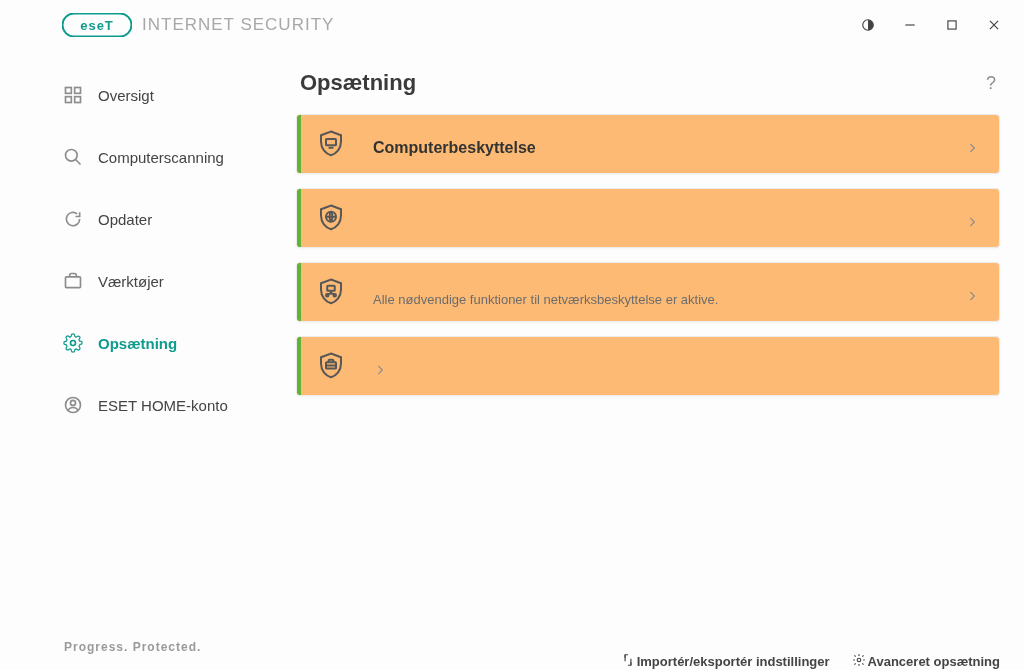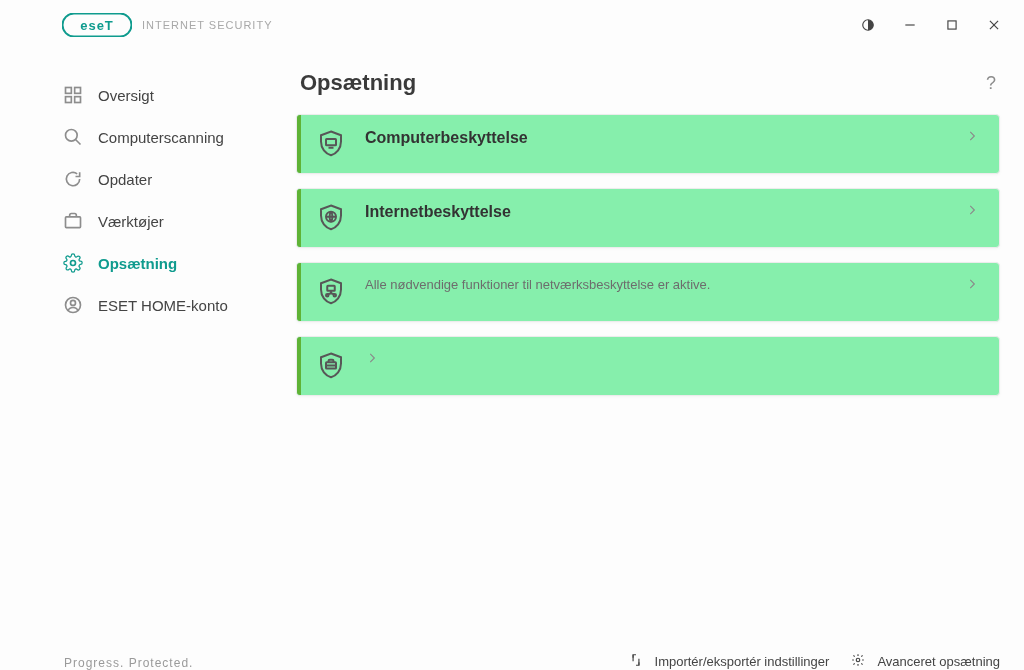--- a/index.html
+++ b/index.html
@@ -3,56 +3,56 @@
 <meta charset="utf-8">
 <style>
   * { box-sizing: border-box; margin: 0; padding: 0; }
   html, body { width: 1024px; height: 670px; font-family: "Segoe UI", Arial, sans-serif; background: #fdfdfd; color: #333; overflow: hidden; }
   .window { display: flex; flex-direction: column; width: 100%; height: 100%; padding-left: 40px; }
 
   
   .titlebar { display: flex; align-items: center; height: 50px; padding: 0 8px 0 22px; }
   .brand { display: flex; align-items: center; gap: 10px; }
   .brand-badge { display:inline-flex; align-items:center; }
-  .brand-text { font-size: 11px; letter-spacing: 1px; color: #a8a8a8; font-weight: 400; }
+  .brand-text { font-size: 17px; letter-spacing: 1px; color: #a8a8a8; font-weight: 400; }
   .winctrls { margin-left: auto; display: flex; align-items: center; gap: 22px; padding-right: 12px; }
   .winctrl { width: 20px; height: 20px; display:flex; align-items:center; justify-content:center; color:#444; cursor:pointer; }
   .winctrl svg { width: 14px; height: 14px; }
 
   
   .body { flex: 1; display: flex; min-height: 0; }
   .sidebar { width: 240px; padding: 24px 0 0 0; display:flex; flex-direction:column; }
-  .nav { display:flex; flex-direction:column; gap: 0; }
+  .nav { display:flex; flex-direction:column; gap: 20px; }
   .nav-item { display:flex; align-items:center; gap: 14px; padding: 10px 22px; font-size: 15px; color:#444; cursor:pointer; }
   .nav-item.active { color:#0f9b8e; font-weight:600; }
   .nav-item .micon { width: 22px; height:22px; display:flex; align-items:center; justify-content:center; color:#8d8d8d; }
   .nav-item.active .micon { color:#0f9b8e; }
   .nav-item .micon svg { width:20px; height:20px; }
 
   .main { flex:1; display:flex; flex-direction:column; padding: 14px 24px 0 16px; }
   .main-header { display:flex; align-items:center; justify-content:space-between; padding: 6px 4px 18px 4px; }
   .page-title { font-size: 22px; font-weight:600; color:#3a3a3a; }
   .help-icon { color:#8c8c8c; font-size:18px; cursor:pointer; }
 
   .cards { display:flex; flex-direction:column; gap:14px; }
-  .card { display:flex; align-items:flex-start; background:#86efac; border:1px solid #ececec; border-radius:4px; box-shadow: 0 1px 3px rgba(0,0,0,0.04); padding: 14px 20px 14px 0; cursor:pointer; position:relative; overflow:hidden; }
+  .card { display:flex; align-items:flex-end; background:#fdba74; border:1px solid #ececec; border-radius:4px; box-shadow: 0 1px 3px rgba(0,0,0,0.04); padding: 14px 20px 14px 0; cursor:pointer; position:relative; overflow:hidden;gap:8px; }
   .card::before { content:""; position:absolute; left:0; top:0; bottom:0; width:4px; background:#5fb336; }
   .card-iconwrap { width:68px; display:flex; align-items:center; justify-content:center; }
   .card-iconwrap svg { width:30px; height:30px; color:#575757; }
   .card-body { flex:1; }
   .card-title { font-size:16px; font-weight:600; color:#333; margin-bottom:2px; }
   .card-sub { font-size:13px; color:#6d6d6d; }
   .card-chevron { color:#8a8a8a; }
   .card-chevron svg { width:14px; height:14px; }
 
   
-  .footer { height:46px; border-top: none; display:flex; align-items:flex-end; padding: 0 24px; font-size:13px; color:#7a7a7a; }
+  .footer { height:46px; border-top: none; display:flex; align-items:center; padding: 0 24px; font-size:13px; color:#7a7a7a;font-weight:bold; }
   .tagline { letter-spacing:1px; font-size:12px; color:#9a9a9a; }
   .footer-actions { margin-left:auto; display:flex; align-items:center; gap:22px; }
-  .footer-action { display:flex; align-items:center; gap:12px; color:#444; cursor:pointer; font-size:13px;margin-top:28px; }
+  .footer-action { display:flex; align-items:center; gap:2px; color:#444; cursor:pointer; font-size:13px;margin-top:28px; }
   .footer-action svg { width:14px; height:14px; }
 </style>
 </head>
 <body>
 
 <div class="window">
 
   <div class="titlebar">
     <div class="brand">
       <span class="brand-badge">
@@ -181,21 +181,20 @@
 
         <div class="card">
           <div class="card-iconwrap">
             <svg viewBox="0 0 24 24" fill="none" stroke="currentColor" stroke-width="1.6">
                 <path d="M12 2l8 3v5c0 5.5-3.5 9.7-8 11-4.5-1.3-8-5.5-8-11V5l8-3z"></path>
                 <circle cx="12" cy="11" r="4"></circle>
                 <path d="M8 11h8 M12 7c1.5 1.3 1.5 6.7 0 8 M12 7c-1.5 1.3-1.5 6.7 0 8"></path>
               </svg>
           </div>
           <div class="card-body">
-            <div class="card-title">Internetbeskyttelse</div>
           </div>
           <div class="card-chevron">
             <svg viewBox="0 0 24 24" fill="none" stroke="currentColor" stroke-width="2">
                 <polyline points="9 5 16 12 9 19"></polyline>
               </svg>
           </div>
         </div>
 
         <div class="card">
           <div class="card-iconwrap">

